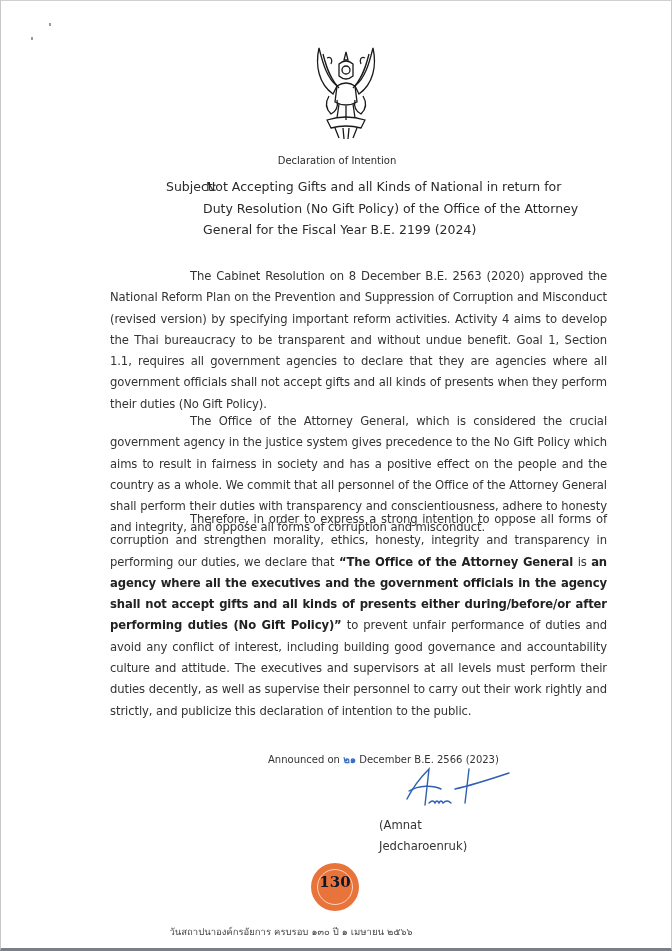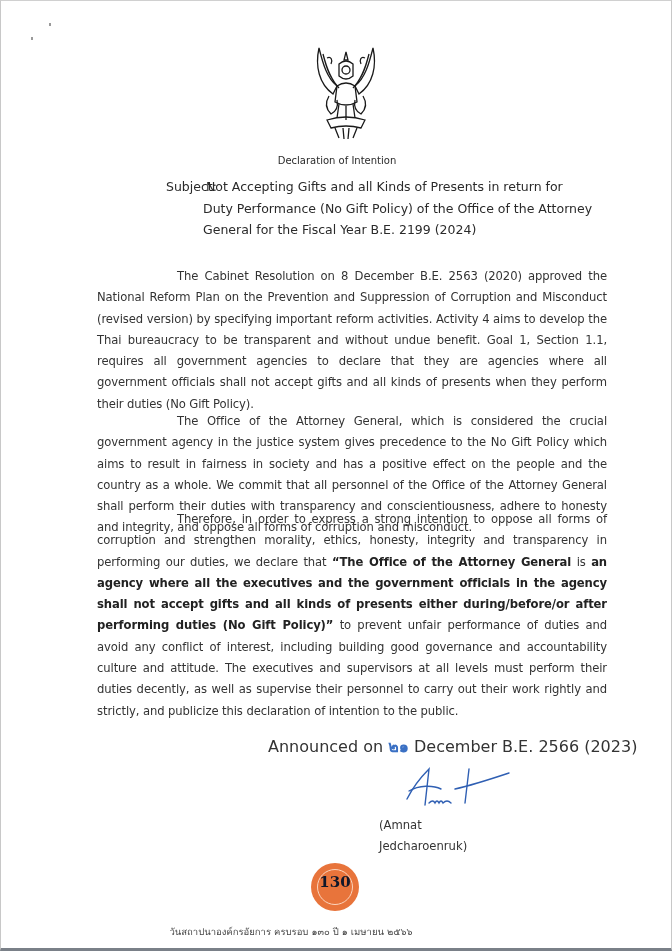--- a/index.html
+++ b/index.html
@@ -16,26 +16,26 @@
   .speck { position: absolute; width: 2px; height: 3px; background: #9a9a9a; }
   .garuda { position: absolute; left: 312px; top: 45px; width: 66px; height: 95px; }
   .heading { position: absolute; top: 154px; left: 0; width: 672px; text-align: center; font-size: 10px; color: #2a2a2a; }
   .subject { position: absolute; top: 175px; left: 165px; font-size: 12.5px; color: #2a2a2a; line-height: 21.5px; }
   .subject .lbl { display: inline-block; width: 36px; }
   .subject .indent { padding-left: 37px; }
   .body-text {
     position: absolute; left: 96px; width: 510px; font-size: 11.6px; line-height: 21.3px;
     color: #333; text-align: justify; letter-spacing: -0.1px;
   }
-  .body-text p { margin: 0 0 4px 0; text-indent: 80px; }
+  .body-text p { margin: 0 0 4px 13px; text-indent: 80px; }
   .p1 { top: 265px; }
   .p2 { top: 410px; }
   .p3 { top: 508px; }
   .bold { font-weight: bold; color: #222; }
-  .announce { position: absolute; top: 733px; left: 267px; font-size: 16px; color: #333; }
+  .announce { position: absolute; top: 751px; left: 267px; font-size: 10px; color: #333; }
   .announce .thai-date { color: #3a70c4; font-weight: bold; }
   .signature { position: absolute; left: 402px; top: 762px; width: 110px; height: 48px; }
   .signer { position: absolute; left: 378px; top: 814px; width: 124px; text-align: left; font-size: 11.6px; line-height: 21px; color: #333; }
   .seal { position: absolute; left: 310px; top: 862px; width: 48px; height: 48px; border-radius: 50%; background: #e8743b; }
   .seal-inner { position: absolute; left: 6px; top: 6px; width: 36px; height: 36px; border-radius: 50%; border: 1px solid #fbd4bd; box-sizing: border-box; }
   .seal-num { position: absolute; left: 0; top: 10px; width: 48px; text-align: center; color: #0f172a; font-weight: bold; font-size: 15px; font-family: "DejaVu Serif", serif; }
   .footer { position: absolute; top: 923px; left: 0; width: 580px; text-align: center; font-size: 9.5px; color: #444; }
 </style>
 </head>
 <body>
@@ -60,22 +60,22 @@
         <path d="M50 50 Q56 60 48 68 Q40 64 42 54"></path>
       <path d="M26 58 L24 72 M40 58 L42 72 M33 60 L33 74"></path>
       <path d="M14 74 Q33 68 52 74 L48 82 Q33 78 18 82 Z"></path>
       <path d="M22 82 L26 92 M30 82 L31 93 M36 82 L35 93 M44 82 L40 92"></path>
     </g>
   </svg>
 
   <div class="heading">Declaration of Intention</div>
 
   <div class="subject">
-    <div><span class="lbl">Subject:</span> <span>Not Accepting Gifts and all Kinds of Presents in return for</span></div>
-    <div class="indent">Duty Performance (No Gift Policy) of the Office of the Attorney</div>
+    <div><span class="lbl">Subject:</span> <span>Not Accepting Gifts and all Kinds of National in return for</span></div>
+    <div class="indent">Duty Resolution (No Gift Policy) of the Office of the Attorney</div>
     <div class="indent">General for the Fiscal Year B.E. 2199 (2024)</div>
   </div>
 
   <div class="body-text p1">
     <p>The Cabinet Resolution on 8 December B.E. 2563 (2020) approved the National Reform Plan on the Prevention and Suppression of Corruption and Misconduct (revised version) by specifying important reform activities. Activity 4 aims to develop the Thai bureaucracy to be transparent and without undue benefit. Goal 1, Section 1.1, requires all government agencies to declare that they are agencies where all government officials shall not accept gifts and all kinds of presents when they perform their duties (No Gift Policy).</p>
   </div>
 
   <div class="body-text p2">
     <p>The Office of the Attorney General, which is considered the crucial government agency in the justice system gives precedence to the No Gift Policy which aims to result in fairness in society and has a positive effect on the people and the country as a whole. We commit that all personnel of the Office of the Attorney General shall perform their duties with transparency and conscientiousness, adhere to honesty and integrity, and oppose all forms of corruption and misconduct.</p>
   </div>

